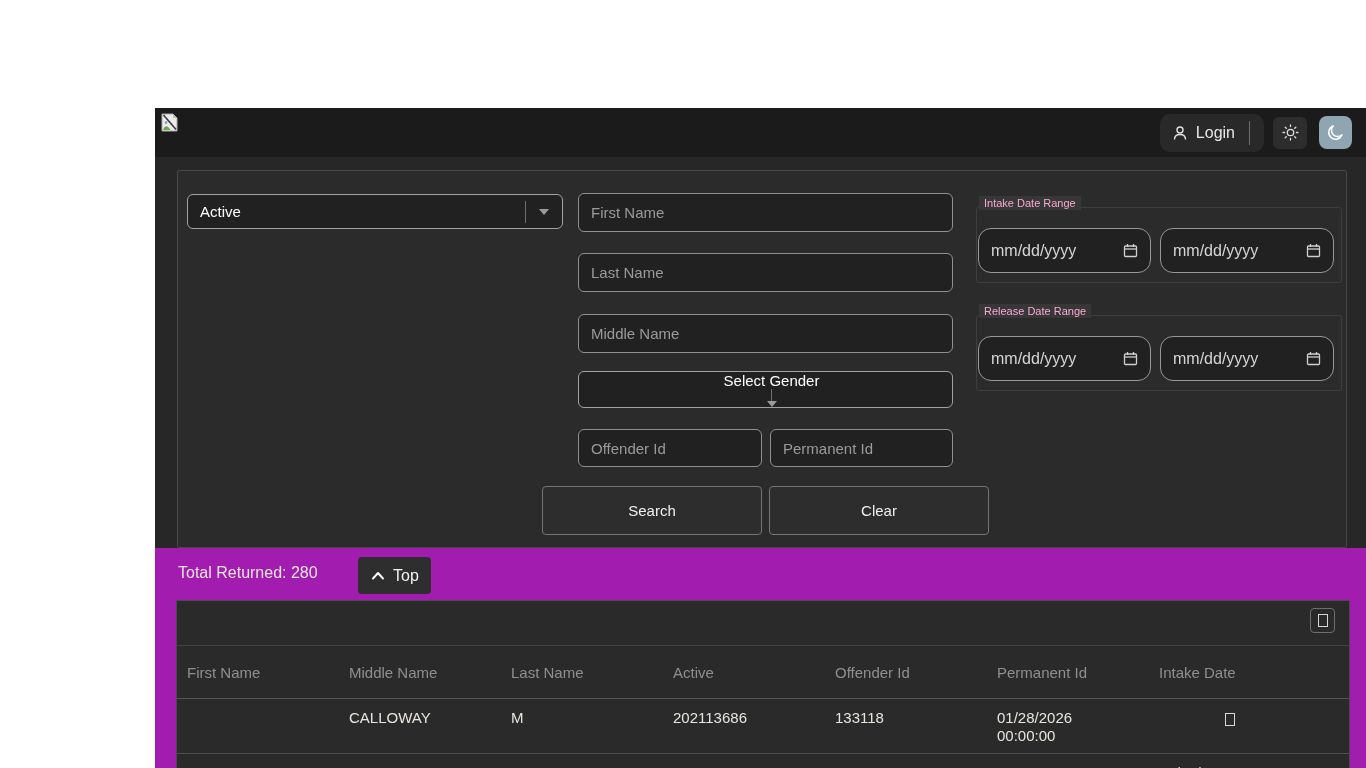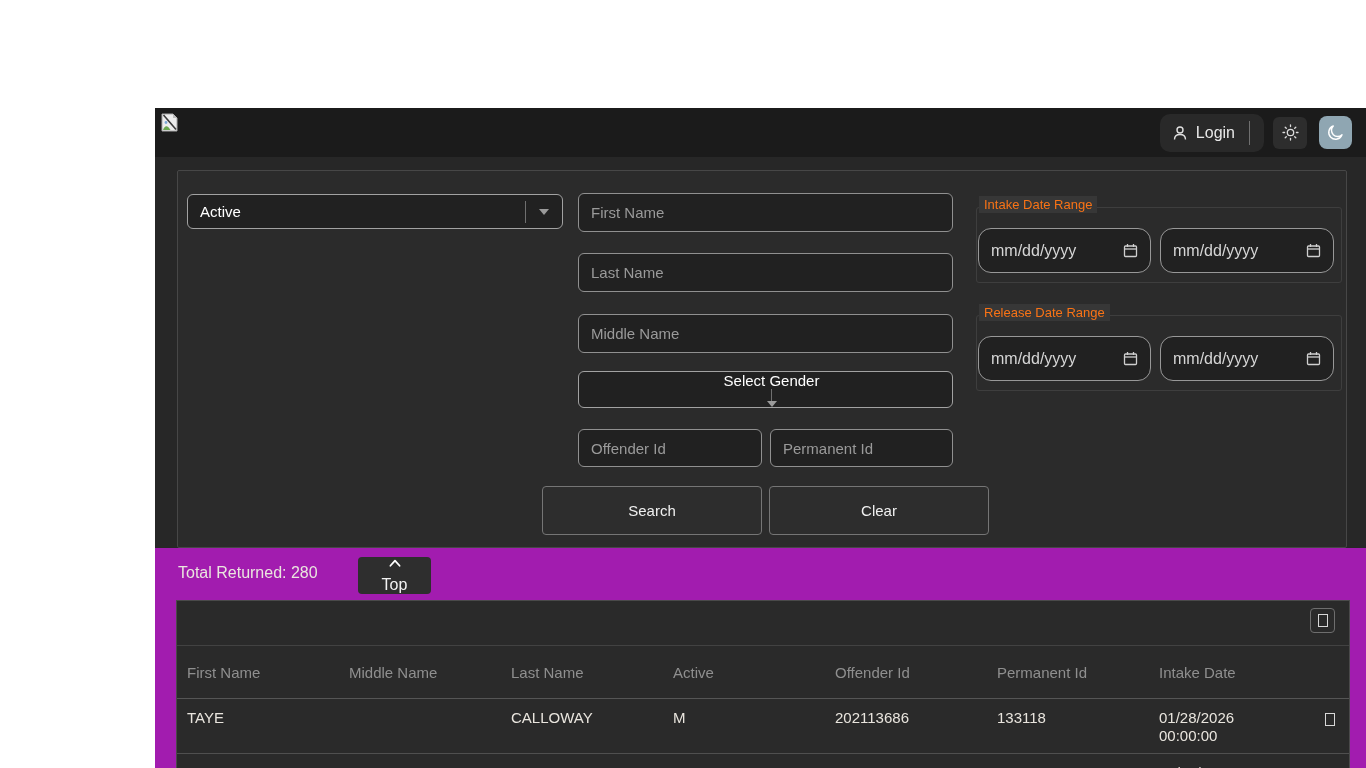--- a/index.html
+++ b/index.html
@@ -36,30 +36,30 @@
   .offender-id  { left:400px; top:258px; width:184px; height:38px; }
   .permanent-id { left:592px; top:258px; width:183px; height:38px; }
 
   .form-btn { position:absolute; top:315px; width:220px; height:49px; background:#2d2d2d; border:1px solid #757575; border-radius:4px; color:#f0f0f0; font-size:15px; font-family:"Liberation Sans", sans-serif; cursor:pointer; }
   .search-btn { left:364px; }
   .clear-btn  { left:591px; }
 
   .range-box { position:absolute; left:798px; width:366px; height:76px; border:1px solid #3e3e3e; border-radius:3px; }
   .range-box.intake  { top:36px; }
   .range-box.release { top:144px; }
-  .range-label { position:absolute; top:-12px; left:2px; background:#373737; color:#f97316; font-size:13px; padding:1px 5px; white-space:nowrap; }
+  .range-label { position:absolute; top:-12px; left:2px; background:#373737; color:#f9a8d4; font-size:11px; padding:1px 5px; white-space:nowrap; }
   .date-box { position:absolute; top:20px; height:45px; background:#212121; border:1px solid #989898; border-radius:13px; display:flex; align-items:center; justify-content:space-between; padding:0 12px; color:#d6d6d6; font-size:16px; cursor:text; }
   .date-box.from { left:1px;   width:173px; }
   .date-box.to   { left:183px; width:174px; }
 
   
   .results-section { position:absolute; left:0; top:440px; width:100%; height:220px; background:#a21caf; }
   .results-bar { position:absolute; left:0; top:0; width:100%; height:52px; }
   .total-returned { position:absolute; left:23px; top:16px; color:#eae6df; font-size:16px; }
-  .top-btn { position:absolute; left:203px; top:9px; width:73px; height:37px; background:#2e2e2e; border:none; border-radius:4px; color:#f2f2f2; font-size:16px; display:flex; align-items:center; justify-content:center; gap:7px; cursor:pointer; font-family:"Liberation Sans", sans-serif;flex-direction:column; }
+  .top-btn { position:absolute; left:203px; top:9px; width:73px; height:37px; background:#2e2e2e; border:none; border-radius:4px; color:#f2f2f2; font-size:16px; display:flex; align-items:center; justify-content:center; gap:7px; cursor:pointer; font-family:"Liberation Sans", sans-serif; }
 
   .table-container { position:absolute; left:21px; top:52px; width:1174px; height:180px; background:#2a2a2a; border:1px solid #4a4a4a; }
   .table-toolbar { position:relative; height:45px; border-bottom:1px solid #424242; }
   .toolbar-sq-btn { position:absolute; right:14px; top:7px; width:25px; height:25px; background:transparent; border:1px solid #6e6e6e; border-radius:4px; display:flex; align-items:center; justify-content:center; cursor:pointer; }
   .sq-glyph { display:inline-block; width:10px; height:13px; border:1.5px solid #d8d8d8; }
 
   .grid-row { display:grid; grid-template-columns:repeat(7,162px) 1fr; align-items:start; }
   .grid-row .cell { padding:10px 10px 0 10px; font-size:15px; overflow:hidden; }
   .header-row { height:53px; border-bottom:1px solid #555555; align-items:center; }
   .header-row .cell { color:#8f8f8f; padding-top:0; }
@@ -209,21 +209,20 @@
         <div class="cell">Middle Name</div>
         <div class="cell">Last Name</div>
         <div class="cell">Active</div>
         <div class="cell">Offender Id</div>
         <div class="cell">Permanent Id</div>
         <div class="cell">Intake Date</div>
         <div class="cell"></div>
       </div>
 
       <div class="grid-row data-row">
-        <div class="cell">TAYE</div>
         <div class="cell"></div>
         <div class="cell">CALLOWAY</div>
         <div class="cell">M</div>
         <div class="cell">202113686</div>
         <div class="cell">133118</div>
         <div class="cell date">01/28/2026 00:00:00</div>
         <div class="cell icon-cell">
             <span class="sq-glyph"></span>
           </div>
       </div>

